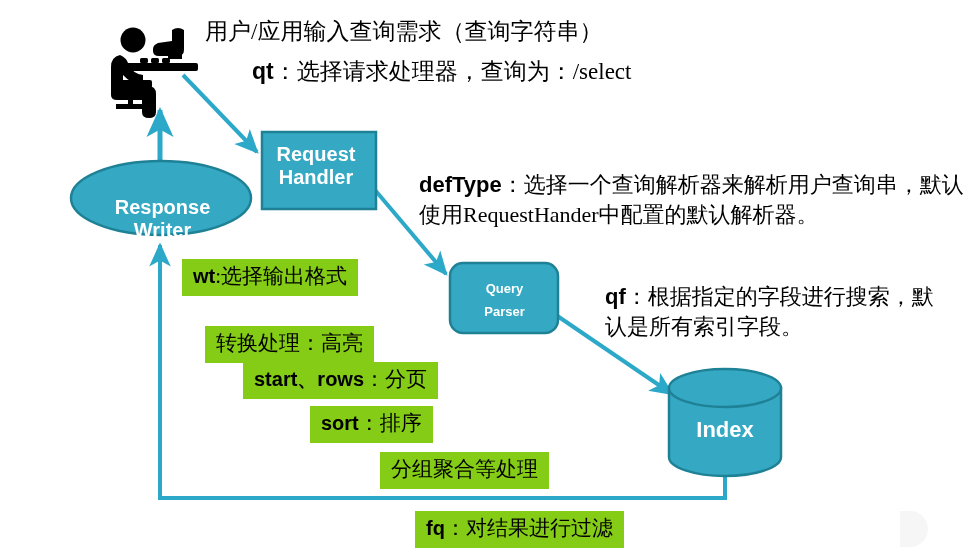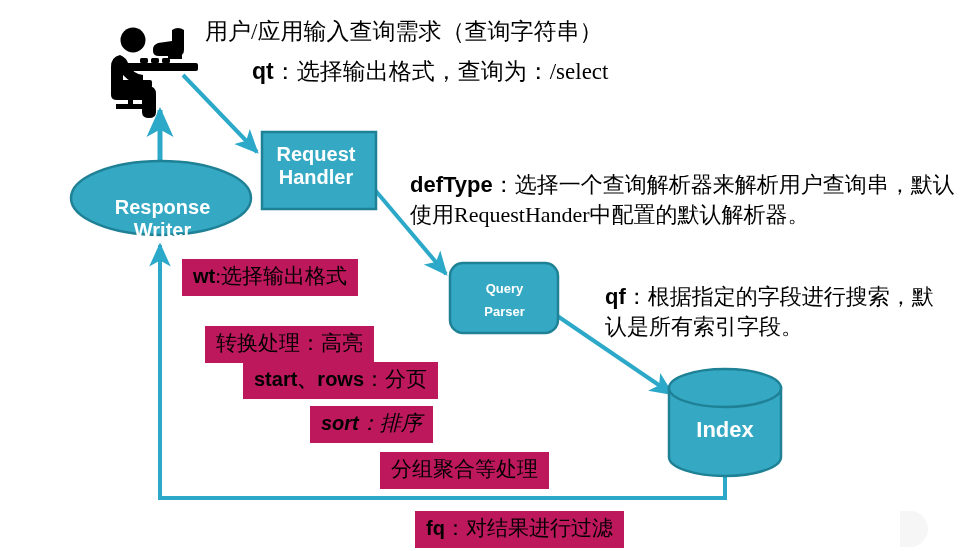--- a/index.html
+++ b/index.html
@@ -43,52 +43,52 @@
   
   #title-line {
     left: 205px; top: 16px;
     font-size: 23px;
   }
   #qt-line {
     left: 252px; top: 56px;
     font-size: 23px;
   }
   #deftype-line {
-    left: 410px; top: 170px;
+    left: 419px; top: 170px;
     font-size: 22px;
     line-height: 30px;
     white-space: normal;
     width: 545px;
   }
   #qf-line {
     left: 605px; top: 282px;
     font-size: 22px;
     line-height: 30px;
     white-space: normal;
     width: 350px;
   }
 
   
   .chip {
     position: absolute;
     z-index: 4;
-    background: #be185d;
+    background: #84cc16;
     color: #000000;
     font-family: "Liberation Serif", "DejaVu Serif", serif;
     font-size: 21px;
     line-height: 1;
     padding: 7px 11px 9px 11px;
     white-space: nowrap;
   }
   .chip .bold { font-size: 20px; }
 
   #chip-wt    { left: 182px; top: 259px; }
   #chip-trans { left: 205px; top: 326px; }
   #chip-start { left: 243px; top: 362px; }
-  #chip-sort  { left: 310px; top: 406px; font-style: italic; }
+  #chip-sort  { left: 310px; top: 406px; }
   #chip-group { left: 380px; top: 452px; }
   #chip-fq    { left: 415px; top: 511px; }
 
   
   .node-label {
     position: absolute;
     z-index: 5;
     color: #ffffff;
     font-family: "Liberation Sans", "DejaVu Sans", sans-serif;
     font-weight: bold;
@@ -180,21 +180,21 @@
   <div class="node-label" id="label-response">Response
 Writer</div>
   <div class="node-label" id="label-request">Request
 Handler</div>
   <div class="node-label" id="label-query">Query
 Parser</div>
   <div class="node-label" id="label-index">Index</div>
 
   <div class="txt" id="title-line">用户/应用输入查询需求（查询字符串）</div>
 
-  <div class="txt" id="qt-line"><span class="bold">qt</span><span>：选择输出格式，查询为：/select</span></div>
+  <div class="txt" id="qt-line"><span class="bold">qt</span><span>：选择请求处理器，查询为：/select</span></div>
 
   <div class="txt" id="deftype-line"><span class="bold">defType</span><span>：选择一个查询解析器来解析用户查询串，默认使用RequestHander中配置的默认解析器。</span></div>
 
   <div class="txt" id="qf-line"><span class="bold">qf</span><span>：根据指定的字段进行搜索，默认是所有索引字段。</span></div>
 
   <div class="chip" id="chip-wt"><span class="bold">wt</span><span>:选择输出格式</span></div>
 
   <div class="chip" id="chip-trans"><span class="bold"></span><span>转换处理：高亮</span></div>
 
   <div class="chip" id="chip-start"><span class="bold">start、rows</span><span>：分页</span></div>

